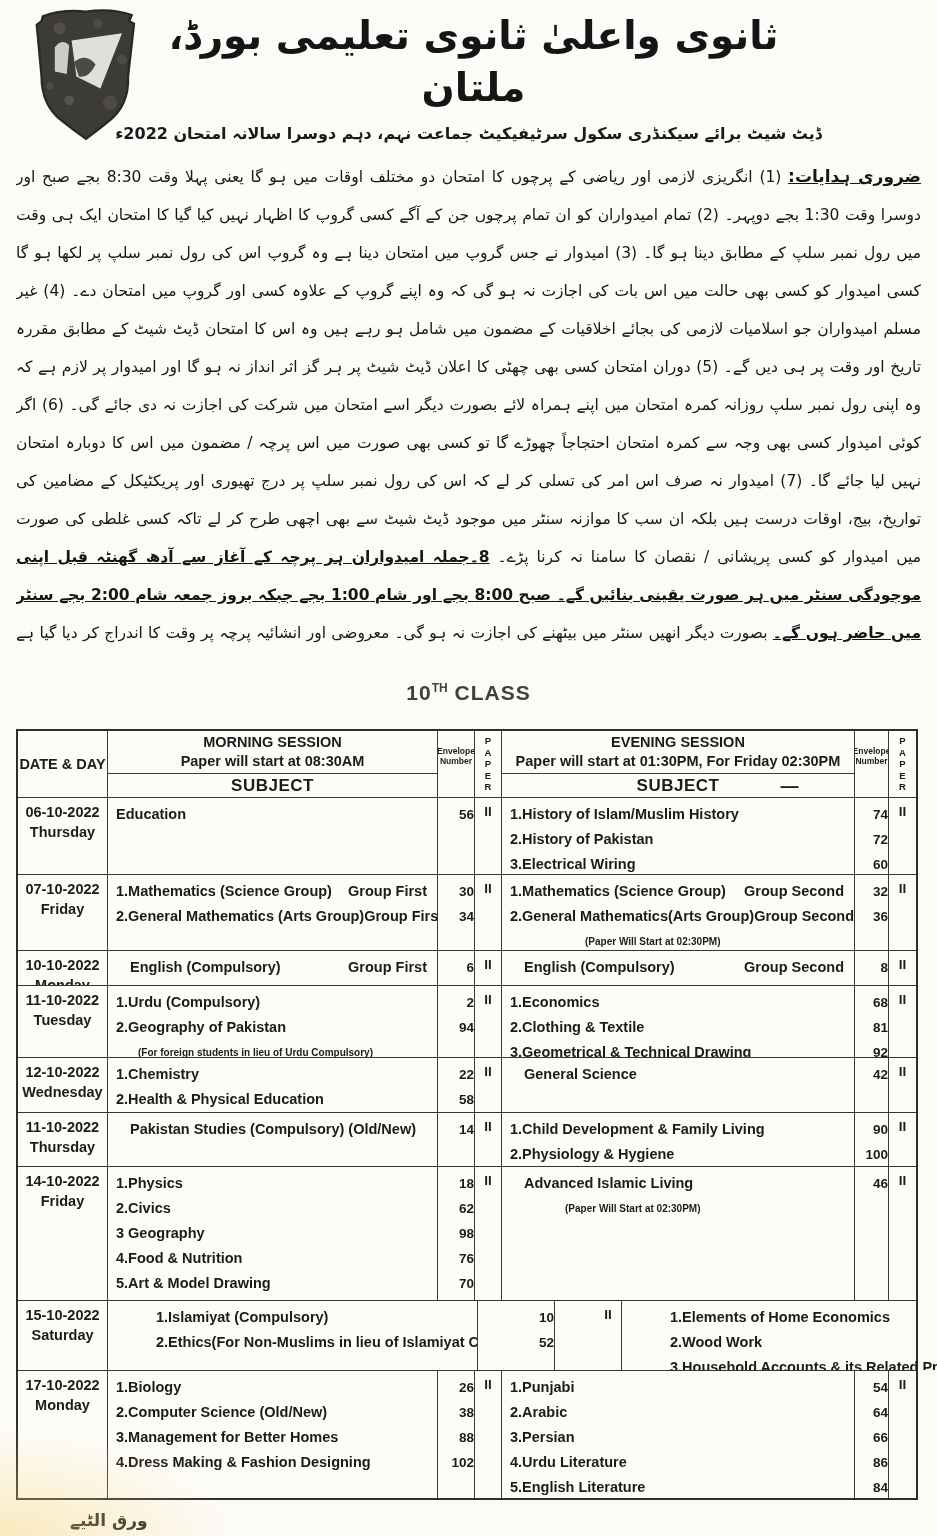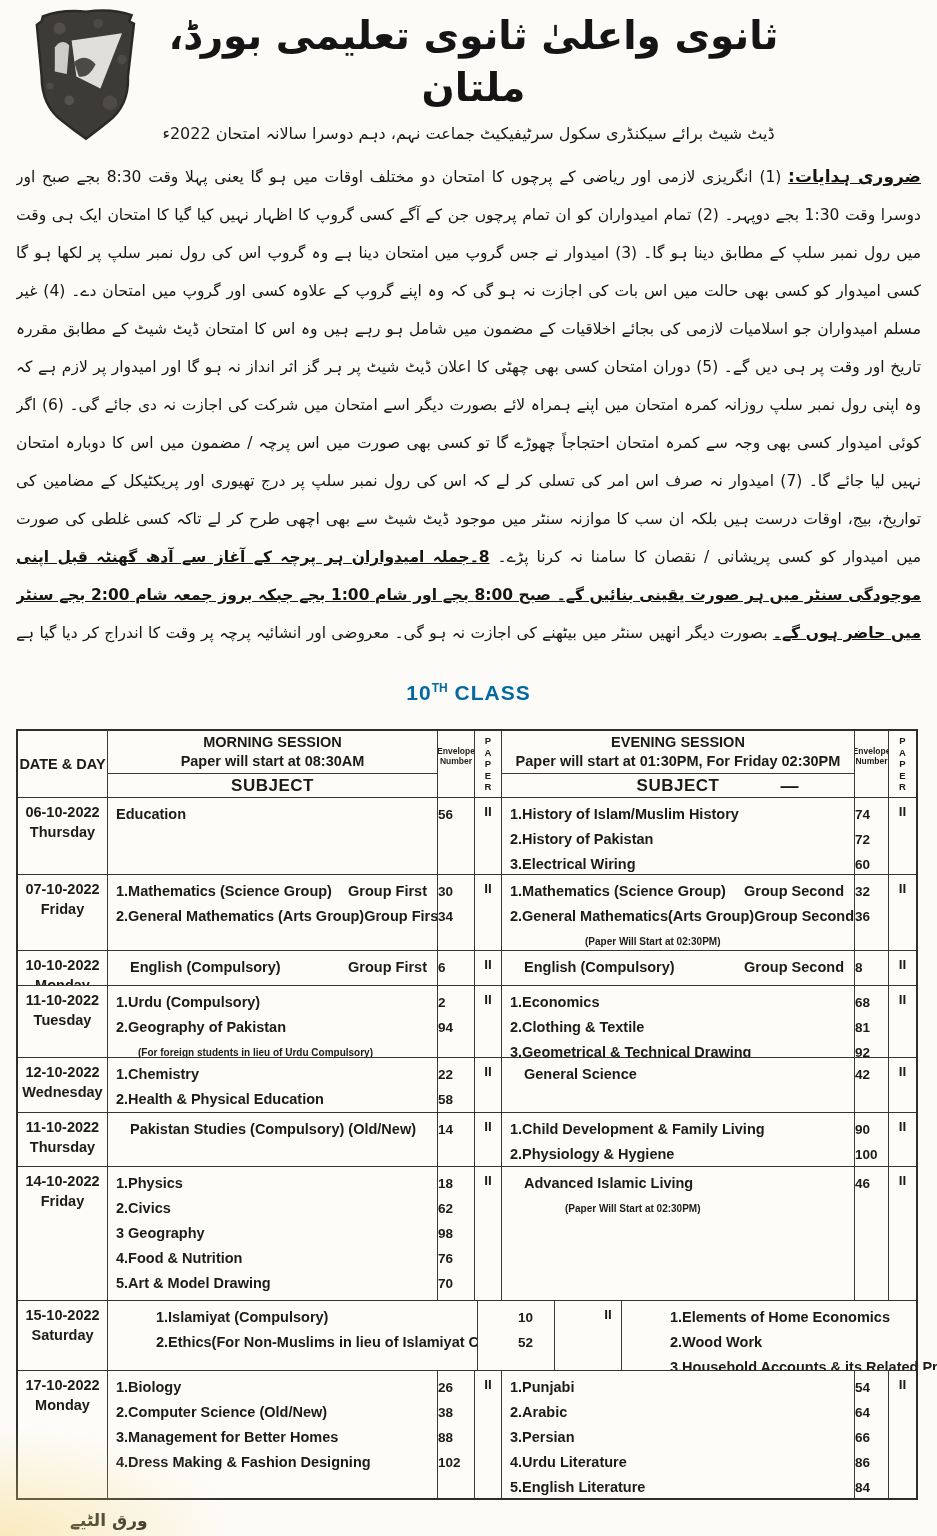--- a/index.html
+++ b/index.html
@@ -22,34 +22,34 @@
   .logo{
     position:absolute;top:4px;left:26px;width:120px;height:152px;
   }
   .doc-header{padding-top:10px;text-align:center;}
   .urdu{font-family:"DejaVu Sans",sans-serif;direction:rtl;unicode-bidi:embed;}
   .main-title{
     font-size:39px;font-weight:bold;line-height:52px;
     letter-spacing:-1px;margin:0 140px 0 150px;color:#151515;
   }
   .sub-title{
-    font-size:16px;font-weight:normal;margin-top:10px;color:#1a1a1a;
+    font-size:16px;font-weight:bold;margin-top:10px;color:#1a1a1a;
   }
   
   .instructions{
     margin:14px 16px 0 16px;height:498px;overflow:hidden;
     font-family:"DejaVu Sans",sans-serif;direction:rtl;
     text-align:justify;font-size:15.5px;line-height:38px;color:#161616;
   }
   .instr-heading{font-weight:bold;text-decoration:underline;font-size:17px;}
   .instr-em{font-weight:bold;text-decoration:underline;}
   
   .class-heading{
     text-align:center;margin-top:26px;font-size:21px;font-weight:bold;
-    letter-spacing:1px;color:#0369a1;
+    letter-spacing:1px;color:#404040;
   }
   .class-heading sup{font-size:12px;letter-spacing:0;}
   
   .sheet-table{
     margin:24px 0 0 16px;width:898px;
     border:2px solid #2e2e2e;
     background:#fdfcf9;
   }
   .t-header,.t-row{
     display:grid;
@@ -91,21 +91,21 @@
   .subj-line{
     display:flex;justify-content:space-between;align-items:baseline;
     line-height:25px;min-height:25px;font-weight:bold;font-size:14.5px;white-space:nowrap;
   }
   .subj-line.indent{padding-right:0;}
   .subj-line.indent .subj-name{padding-left:14px;}
   .group-label{font-weight:bold;font-size:14.5px;}
   .note-line{
     line-height:25px;min-height:25px;font-weight:bold;font-size:10px;white-space:nowrap;
   }
-  .env-cell{text-align:left;padding-top:4px;}
+  .env-cell{text-align:right;padding-top:4px;}
   .env-num{line-height:25px;min-height:25px;font-weight:bold;font-size:13.5px;}
   .paper-cell{text-align:center;padding-top:6px;}
   .paper-val{font-weight:bold;font-size:13.5px;}
   
   .turn-page{
     margin:10px 0 0 70px;display:inline-block;
     font-family:"DejaVu Sans",sans-serif;direction:rtl;
     font-size:17px;font-weight:bold;color:#222;
   }
 </style>

